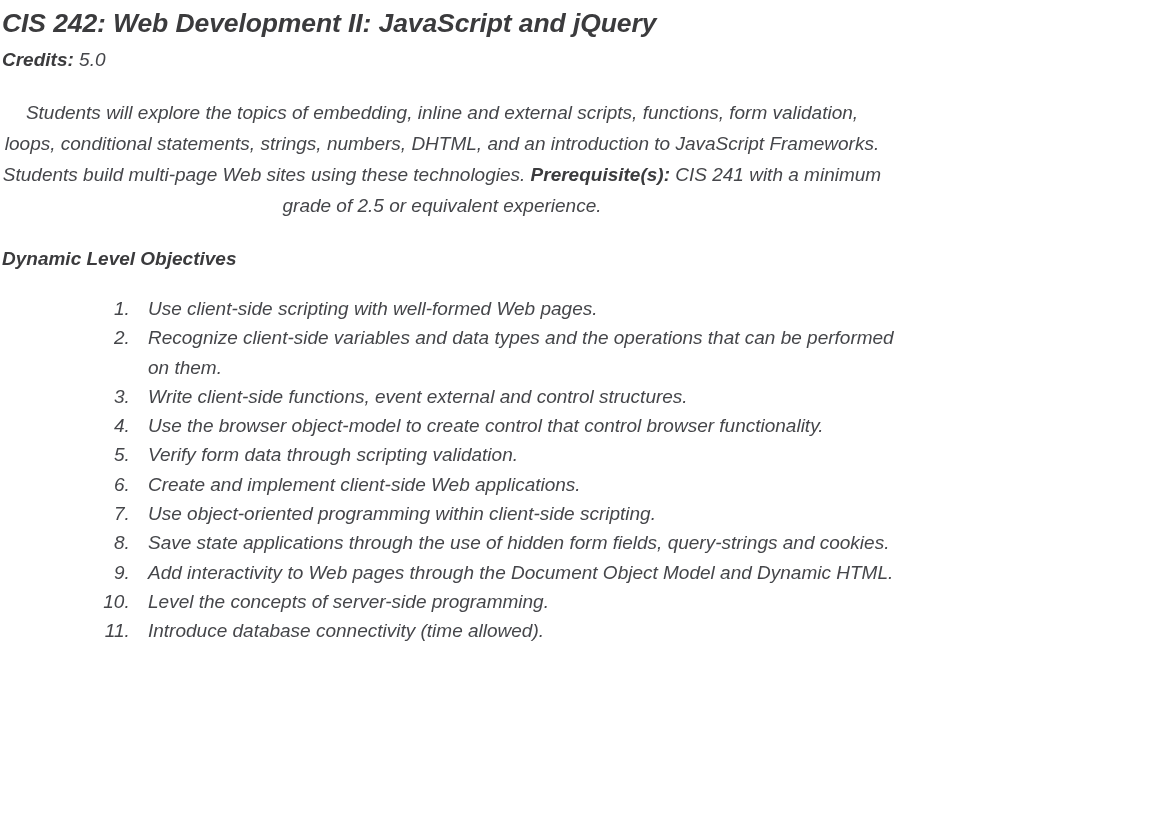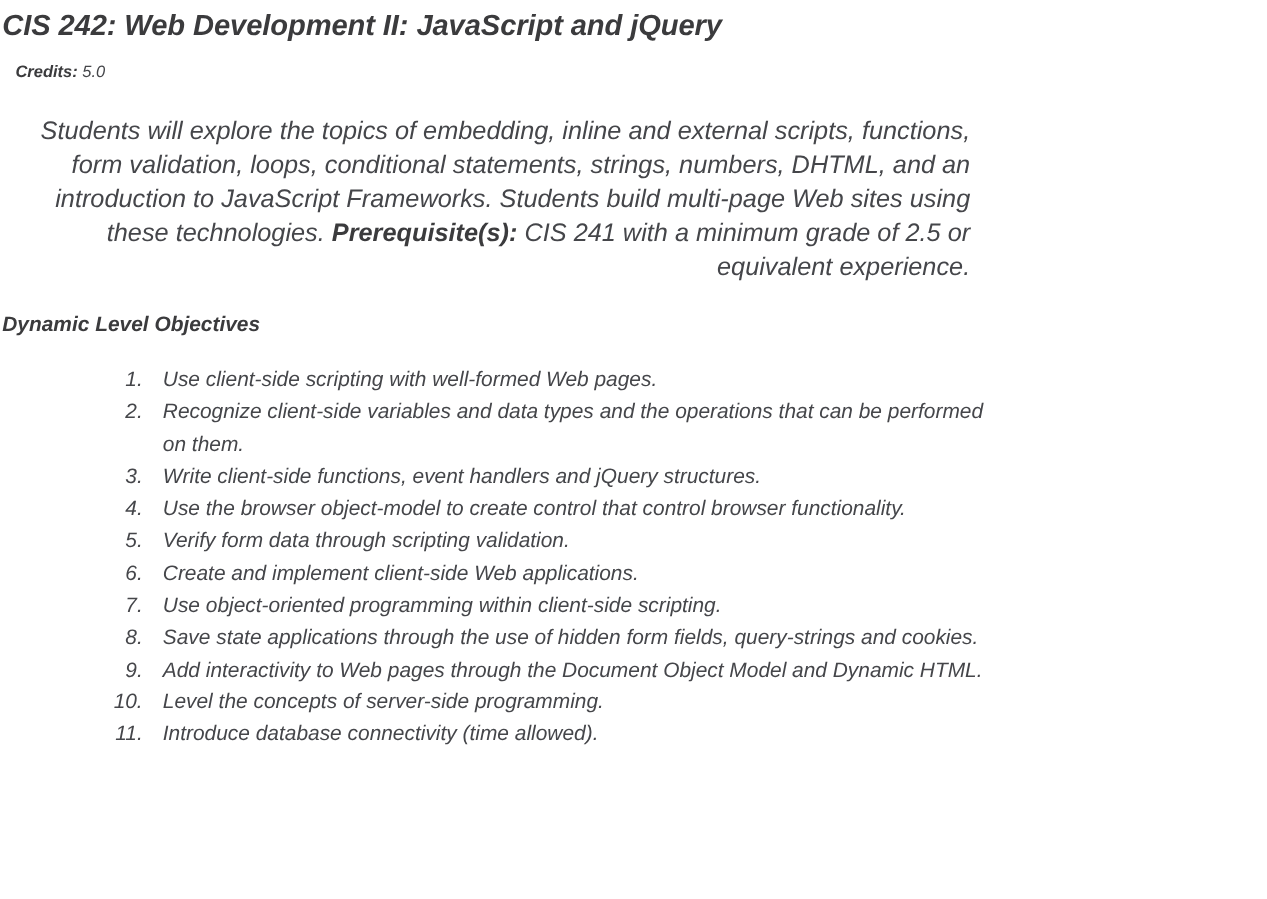--- a/index.html
+++ b/index.html
@@ -28,41 +28,41 @@
     font-weight: bold;
     color: #3b3b3d;
     letter-spacing: -0.1px;
     line-height: 34px;
     margin: 0 0 6px 0;
     white-space: nowrap;
   }
 
   
   .credits-line {
-    font-size: 15px;
+    font-size: 19px;
     line-height: 27px;
-    margin: 12px;
+    margin: 0;
     color: #45464a;
   }
   .credits-label {
     font-weight: bold;
     color: #3b3b3d;
   }
   .credits-value {
     font-weight: normal;
   }
 
   
   .description {
-    font-size: 23px;
+    font-size: 19px;
     line-height: 31px;
     width: 880px;
     margin: 24px 0 0 0;
     color: #45464a;
-    text-align: right;
+    text-align: center;
   }
   .prereq-label {
     font-weight: bold;
     color: #3b3b3d;
   }
 
   
   .objectives-heading {
     font-size: 19px;
     font-weight: bold;
@@ -104,21 +104,21 @@
 
   <p class="description">
     <span>Students will explore the topics of embedding, inline and external scripts, functions, form validation, loops, conditional statements, strings, numbers, DHTML, and an introduction to JavaScript Frameworks. Students build multi-page Web sites using these technologies. </span><span class="prereq-label">Prerequisite(s):</span><span> CIS 241 with a minimum grade of 2.5 or equivalent experience.</span>
   </p>
 
   <h2 class="objectives-heading">Dynamic Level Objectives</h2>
 
   <ol class="objectives-list">
     <li>Use client-side scripting with well-formed Web pages.</li>
     <li>Recognize client-side variables and data types and the operations that can be performed on them.</li>
-    <li>Write client-side functions, event handlers and jQuery structures.</li>
+    <li>Write client-side functions, event external and control structures.</li>
     <li>Use the browser object-model to create control that control browser functionality.</li>
     <li>Verify form data through scripting validation.</li>
     <li>Create and implement client-side Web applications.</li>
     <li>Use object-oriented programming within client-side scripting.</li>
     <li>Save state applications through the use of hidden form fields, query-strings and cookies.</li>
     <li>Add interactivity to Web pages through the Document Object Model and Dynamic HTML.</li>
     <li>Level the concepts of server-side programming.</li>
     <li>Introduce database connectivity (time allowed).</li>
   </ol>
 

